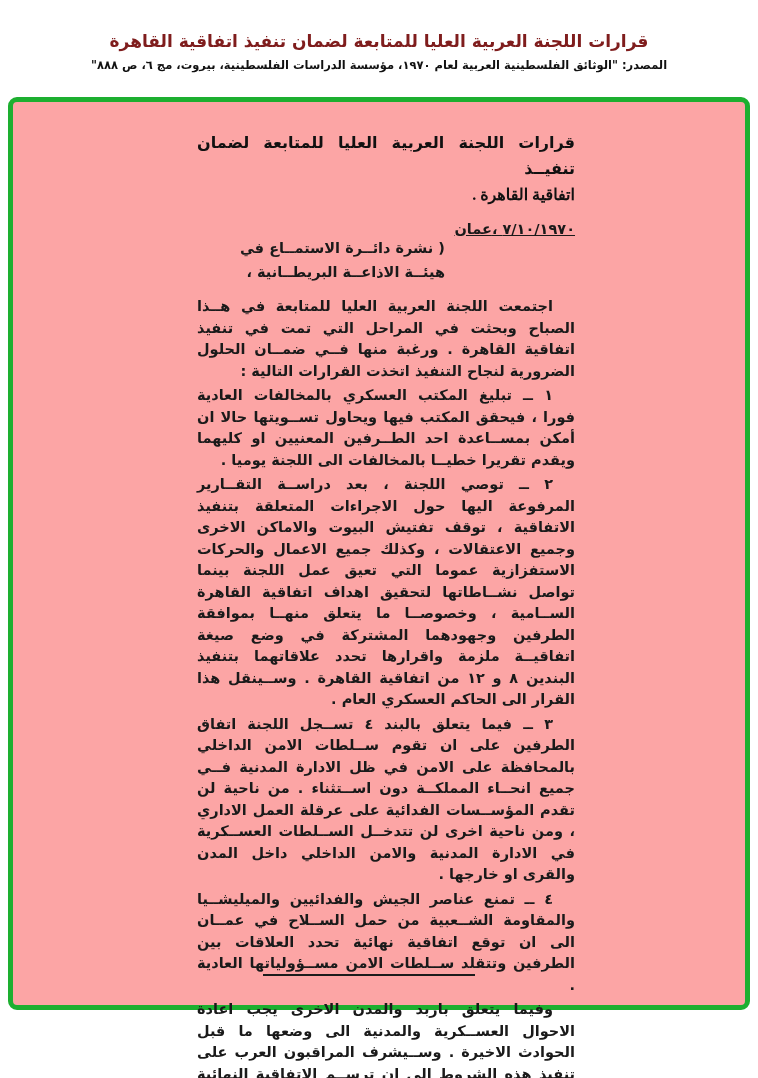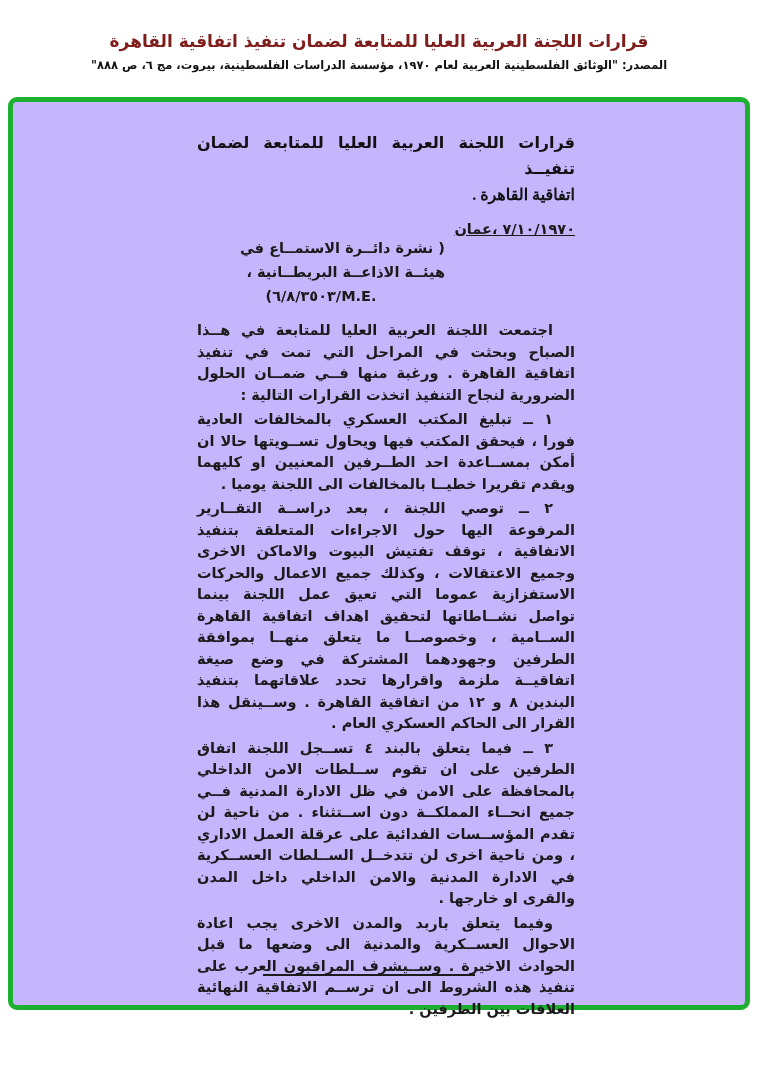--- a/index.html
+++ b/index.html
@@ -13,21 +13,21 @@
   .page-title{
     font-size:17px; font-weight:bold; line-height:22px; color:#7f1d1d;
   }
   .page-source{
     font-size:11.5px; font-weight:bold; margin-top:6px; color:#111;
   }
   .doc-box{
     position:absolute; left:8px; top:97px;
     width:742px; height:913px;
     border:5px solid #1daf30; border-radius:9px;
-    box-sizing:border-box; background:#c4b5fd;
+    box-sizing:border-box; background:#fca5a5;
   }
   .doc-col{
     padding:28px 170px 0 184px;
     font-weight:bold;
   }
   .doc-title{ font-size:16px; line-height:26px; color:#111; }
   .doc-title .t1{ text-align:justify; text-align-last:justify; }
   .doc-title .t2{ text-align:right; padding-left:142px;font-family:Liberation Serif, serif; }
   .dateline-row{
     display:flex; justify-content:space-between; align-items:flex-start;
@@ -59,28 +59,28 @@
     <div class="doc-title">
       <div class="t1">قرارات اللجنة العربية العليا للمتابعة لضمان تنفيــذ</div>
       <div class="t2">اتفاقية القاهرة .</div>
     </div>
 
     <div class="dateline-row">
       <div class="dateline" dir="ltr">عمان‎، ٧/١٠/١٩٧٠</div>
       <div class="source-note">
         <div>( نشرة دائــرة الاستمــاع في</div>
         <div>هيئــة الاذاعــة البريطــانية ،</div>
-        <div class="ref">(٦/٨/٣٥٠٣/M.E.</div>
       </div>
     </div>
 
     <div class="doc-body">
       <p>اجتمعت اللجنة العربية العليا للمتابعة في هــذا الصباح وبحثت في المراحل التي تمت في تنفيذ اتفاقية القاهرة . ورغبة منها فــي ضمــان الحلول الضرورية لنجاح التنفيذ اتخذت القرارات التالية :</p>
       <p>١ ــ تبليغ المكتب العسكري بالمخالفات العادية فورا ، فيحقق المكتب فيها ويحاول تســويتها حالا ان أمكن بمســاعدة احد الطــرفين المعنيين او كليهما ويقدم تقريرا خطيــا بالمخالفات الى اللجنة يوميا .</p>
       <p>٢ ــ توصي اللجنة ، بعد دراســة التقــارير المرفوعة اليها حول الاجراءات المتعلقة بتنفيذ الاتفاقية ، توقف تفتيش البيوت والاماكن الاخرى وجميع الاعتقالات ، وكذلك جميع الاعمال والحركات الاستفزازية عموما التي تعيق عمل اللجنة بينما تواصل نشــاطاتها لتحقيق اهداف اتفاقية القاهرة الســامية ، وخصوصــا ما يتعلق منهــا بموافقة الطرفين وجهودهما المشتركة في وضع صيغة اتفاقيــة ملزمة واقرارها تحدد علاقاتهما بتنفيذ البندين ٨ و ١٢ من اتفاقية القاهرة . وســينقل هذا القرار الى الحاكم العسكري العام .</p>
       <p>٣ ــ فيما يتعلق بالبند ٤ تســجل اللجنة اتفاق الطرفين على ان تقوم ســلطات الامن الداخلي بالمحافظة على الامن في ظل الادارة المدنية فــي جميع انحــاء المملكــة دون اســتثناء . من ناحية لن تقدم المؤســسات الفدائية على عرقلة العمل الاداري ، ومن ناحية اخرى لن تتدخــل الســلطات العســكرية في الادارة المدنية والامن الداخلي داخل المدن والقرى او خارجها .</p>
+      <p>٤ ــ تمنع عناصر الجيش والفدائيين والميليشــيا والمقاومة الشــعبية من حمل الســلاح في عمــان الى ان توقع اتفاقية نهائية تحدد العلاقات بين الطرفين وتتقلد ســلطات الامن مســؤولياتها العادية .</p>
       <p>وفيما يتعلق باربد والمدن الاخرى يجب اعادة الاحوال العســكرية والمدنية الى وضعها ما قبل الحوادث الاخيرة . وســيشرف المراقبون العرب على تنفيذ هذه الشروط الى ان ترســم الاتفاقية النهائية العلاقات بين الطرفين .</p>
 
     </div>
 
   </div>
   <div class="end-rule"></div>
 </div>
 
 </body></html>

